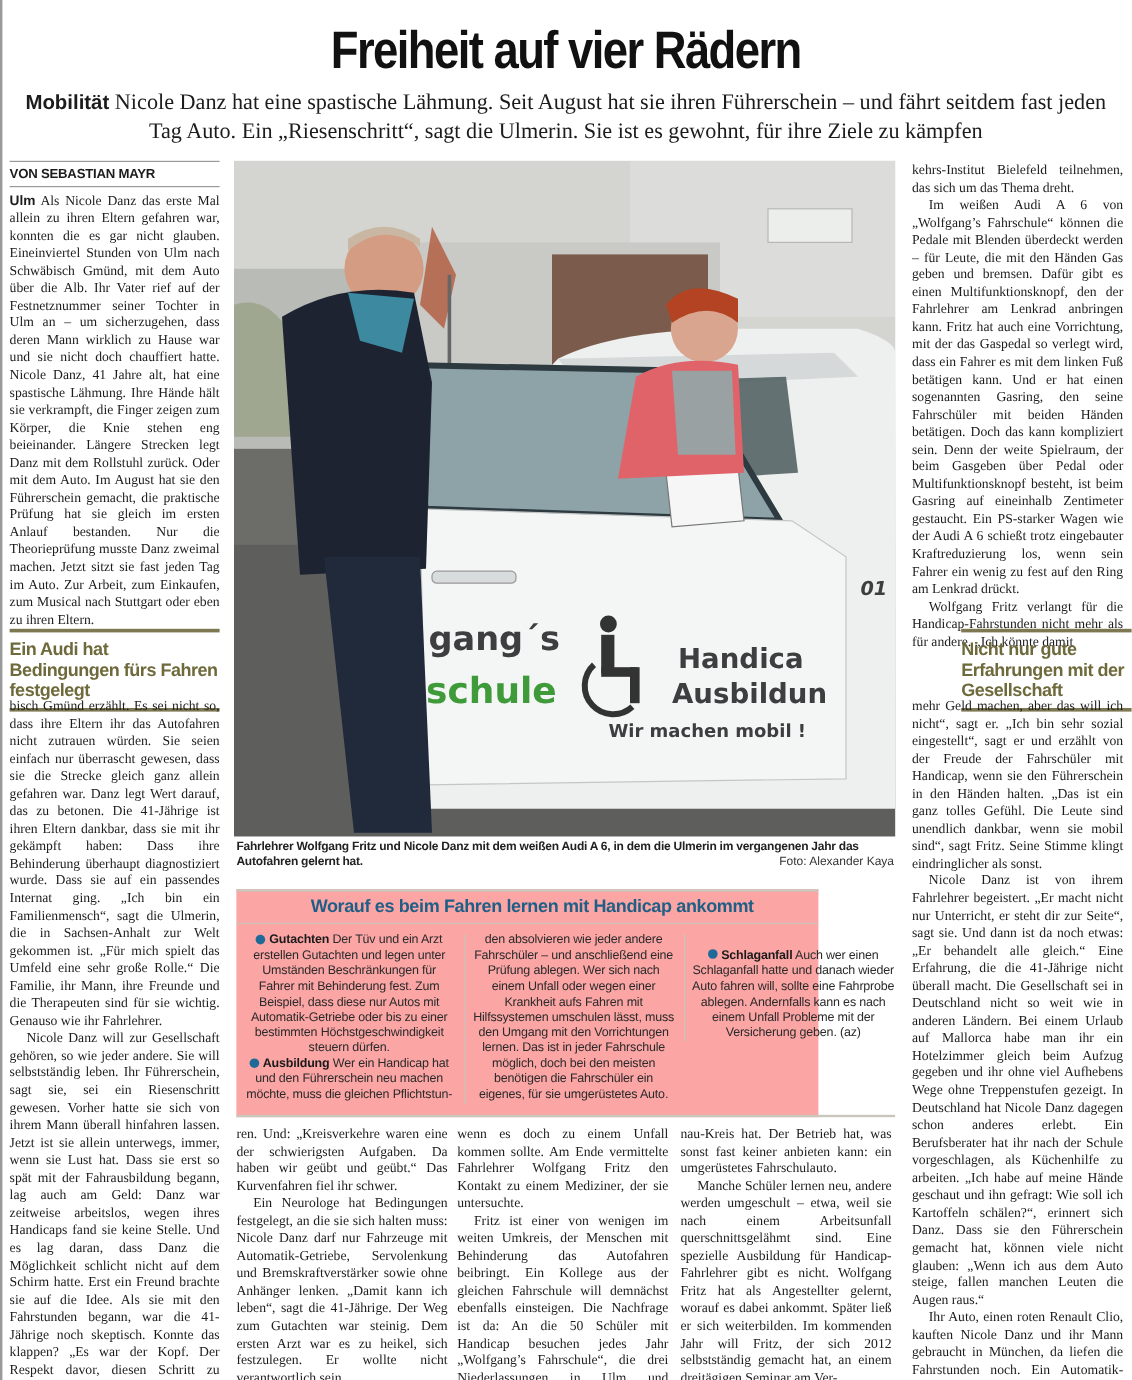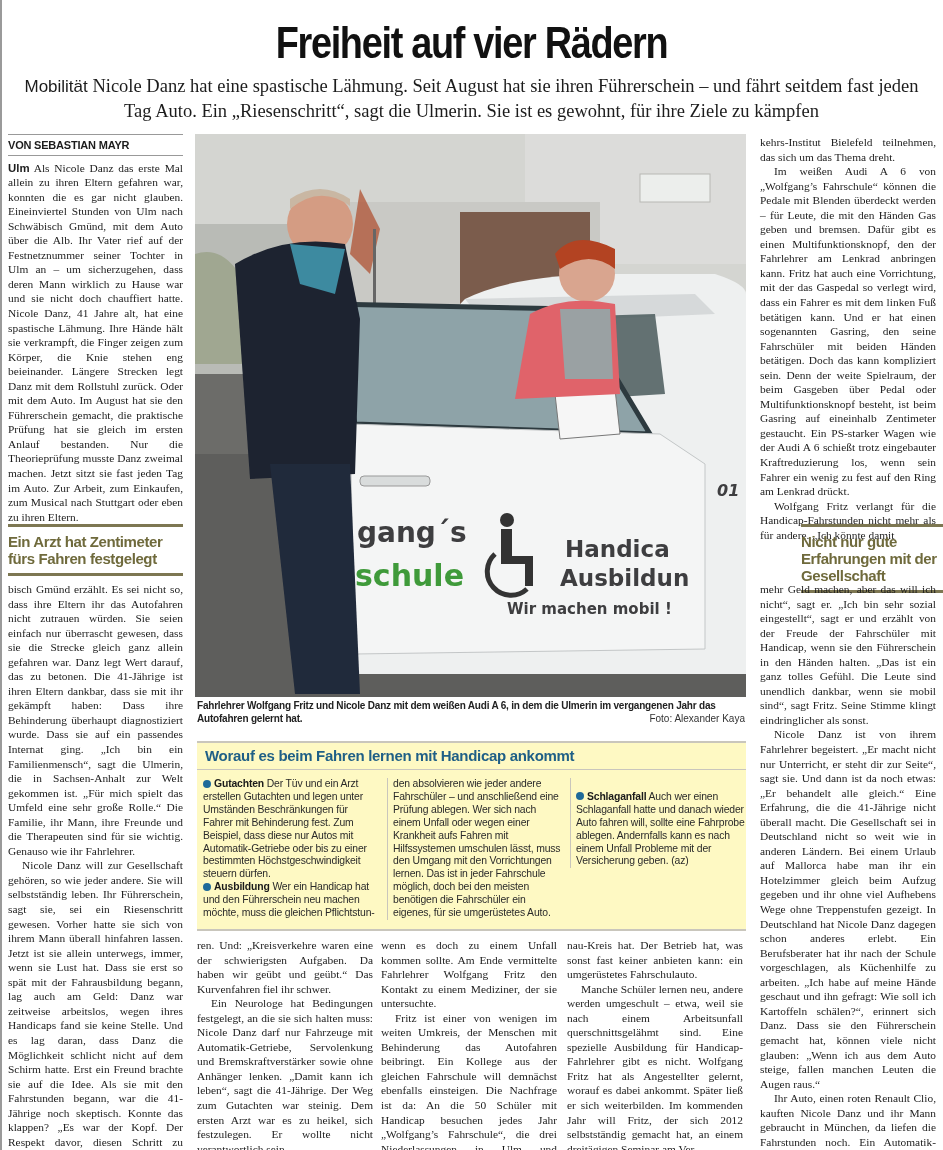--- a/index.html
+++ b/index.html
@@ -10,21 +10,21 @@
 
   .headline {
     position: absolute; left: 0; top: 18px; width: 943px; text-align: center;
     font-family: "Liberation Sans", "DejaVu Sans", sans-serif; font-weight: bold;
     font-size: 44px; letter-spacing: -1.5px; transform: scaleX(0.86); color: #111;
   }
   .deck {
     position: absolute; left: 20px; top: 74px; width: 903px; text-align: center;
     font-size: 18.5px; line-height: 24px; color: #1c1c1c;
   }
-  .deck .kicker { font-family: "Liberation Sans", sans-serif; font-weight: normal; font-size: 17px; }
+  .deck .kicker { font-family: "Liberation Sans", sans-serif; font-weight: bold; font-size: 17px; }
 
   .col { position: absolute; font-size: 11.4px; line-height: 14.55px; text-align: justify; hyphens: manual; }
   .col p { text-indent: 0; }
   .col p.indent { text-indent: 14px; }
   .col-left { left: 8px; top: 134px; width: 175px; }
   .col-right { left: 760px; top: 135px; width: 176px; }
   .col-b1 { left: 197px; top: 938px; width: 176px; }
   .col-b2 { left: 381px; top: 938px; width: 176px; }
   .col-b3 { left: 567px; top: 938px; width: 176px; }
 
@@ -50,21 +50,21 @@
   .caption {
     position: absolute; left: 197px; top: 699px; width: 548px;
     font-family: "Liberation Sans", sans-serif; font-weight: bold; font-size: 10px; line-height: 13px; color: #222;
     letter-spacing: -0.2px;
   }
   .credit {
     position: absolute; right: 198px; top: 713px;
     font-family: "Liberation Sans", sans-serif; font-size: 10px; color: #333;
   }
 
-  .infobox { position: absolute; left: 197px; top: 741px; width: 549px; height: 190px; background: #fef9c3; }
+  .infobox { position: absolute; left: 197px; top: 741px; width: 485px; height: 190px; background: #fca5a5; text-align: center; }
   .infobox-head {
     height: 29px; border-top: 2px solid #c9c6bc; border-bottom: 1px solid #c9c6bc;
     font-family: "Liberation Sans", sans-serif; font-weight: bold; color: #1f5f86; font-size: 15px;
     line-height: 26px; padding-left: 8px; letter-spacing: -0.3px;
   }
   .infobox-cols { position: relative; height: 150px; }
   .ib-col {
     position: absolute; top: 8px; width: 176px;
     font-family: "Liberation Sans", sans-serif; font-size: 10.4px; line-height: 12.9px; color: #2a2a2a;
     letter-spacing: -0.15px;
@@ -84,21 +84,21 @@
 <h1 class="headline">Freiheit auf vier Rädern</h1>
 
 <div class="deck">
   <span class="kicker">Mobilität</span><span> Nicole Danz hat eine spastische Lähmung. Seit August hat sie ihren Führerschein – und fährt seitdem fast jeden Tag Auto. Ein „Riesenschritt“, sagt die Ulmerin. Sie ist es gewohnt, für ihre Ziele zu kämpfen</span>
 </div>
 
 <div class="col col-left">
   <div class="byline">VON SEBASTIAN MAYR</div>
   <p><span class="dateline">Ulm</span><span> Als Nicole Danz das erste Mal allein zu ihren Eltern gefahren war, konnten die es gar nicht glauben. Eineinviertel Stunden von Ulm nach Schwäbisch Gmünd, mit dem Auto über die Alb. Ihr Vater rief auf der Festnetznummer seiner Tochter in Ulm an – um sicherzugehen, dass deren Mann wirklich zu Hause war und sie nicht doch chauffiert hatte. Nicole Danz, 41 Jahre alt, hat eine spastische Lähmung. Ihre Hände hält sie verkrampft, die Finger zeigen zum Körper, die Knie stehen eng beieinander. Längere Strecken legt Danz mit dem Rollstuhl zurück. Oder mit dem Auto. Im August hat sie den Führerschein gemacht, die praktische Prüfung hat sie gleich im ersten Anlauf bestanden. Nur die Theorieprüfung musste Danz zweimal machen. Jetzt sitzt sie fast jeden Tag im Auto. Zur Arbeit, zum Einkaufen, zum Musical nach Stuttgart oder eben zu ihren Eltern.</span></p>
 </div>
-<div class="subhead subhead-left">Ein Arzt hat Zentimeter fürs Fahren festgelegt</div>
+<div class="subhead subhead-left">Ein Audi hat Bedingungen fürs Fahren festgelegt</div>
 <div class="col" style="left:8px; top:582px; width:175px;">
   <p>bisch Gmünd erzählt. Es sei nicht so, dass ihre Eltern ihr das Autofahren nicht zutrauen würden. Sie seien einfach nur überrascht gewesen, dass sie die Strecke gleich ganz allein gefahren war. Danz legt Wert darauf, das zu betonen. Die 41-Jährige ist ihren Eltern dankbar, dass sie mit ihr gekämpft haben: Dass ihre Behinderung überhaupt diagnostiziert wurde. Dass sie auf ein passendes Internat ging. „Ich bin ein Familienmensch“, sagt die Ulmerin, die in Sachsen-Anhalt zur Welt gekommen ist. „Für mich spielt das Umfeld eine sehr große Rolle.“ Die Familie, ihr Mann, ihre Freunde und die Therapeuten sind für sie wichtig. Genauso wie ihr Fahrlehrer.</p>
   <p class="indent">Nicole Danz will zur Gesellschaft gehören, so wie jeder andere. Sie will selbstständig leben. Ihr Führerschein, sagt sie, sei ein Riesenschritt gewesen. Vorher hatte sie sich von ihrem Mann überall hinfahren lassen. Jetzt ist sie allein unterwegs, immer, wenn sie Lust hat. Dass sie erst so spät mit der Fahrausbildung begann, lag auch am Geld: Danz war zeitweise arbeitslos, wegen ihres Handicaps fand sie keine Stelle. Und es lag daran, dass Danz die Möglichkeit schlicht nicht auf dem Schirm hatte. Erst ein Freund brachte sie auf die Idee. Als sie mit den Fahrstunden begann, war die 41-Jährige noch skeptisch. Konnte das klappen? „Es war der Kopf. Der Respekt davor, diesen Schritt zu wagen“, erinnert sie sich. Sie habe sich erst nicht getraut, auf der Autobahn oder der Landstraße schnell zu fah-</p>
 </div>
 
 <div class="photo">
   <svg width="551" height="563" viewBox="0 0 551 563">
 
     <rect x="0" y="0" width="551" height="290" fill="#d4d5d1"></rect>
     <rect x="330" y="0" width="221" height="130" fill="#dcdcda"></rect>

